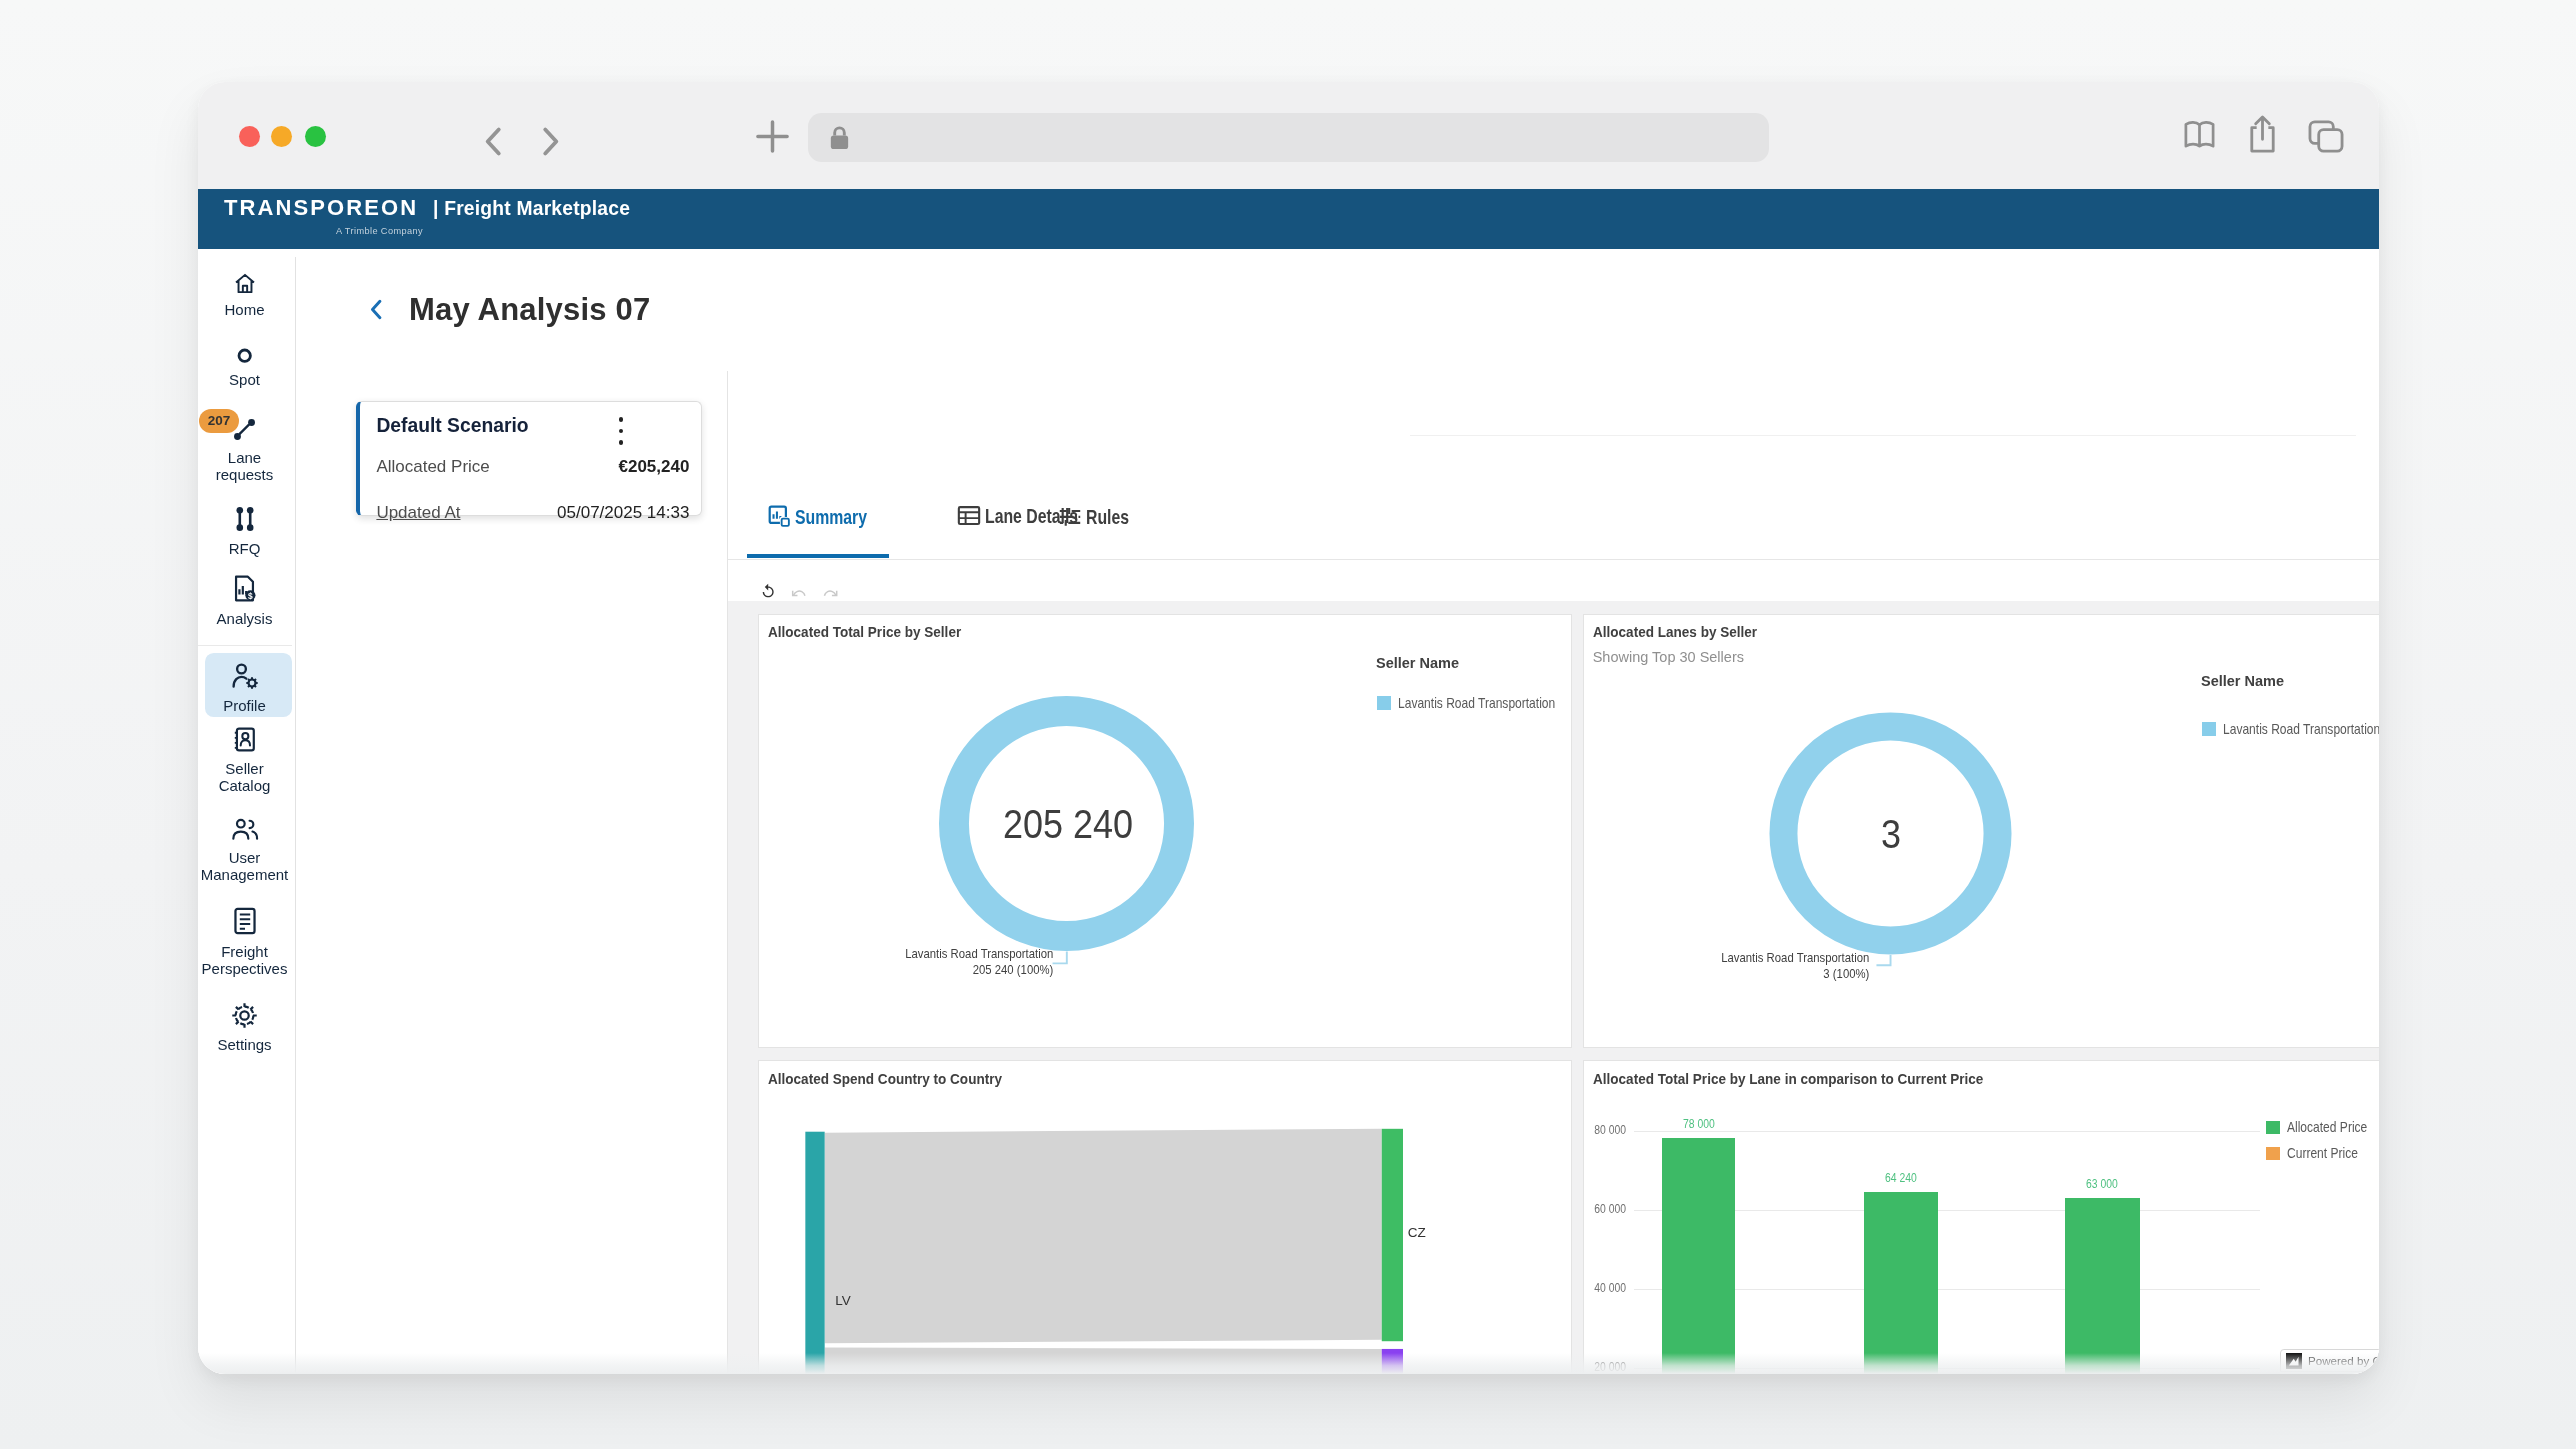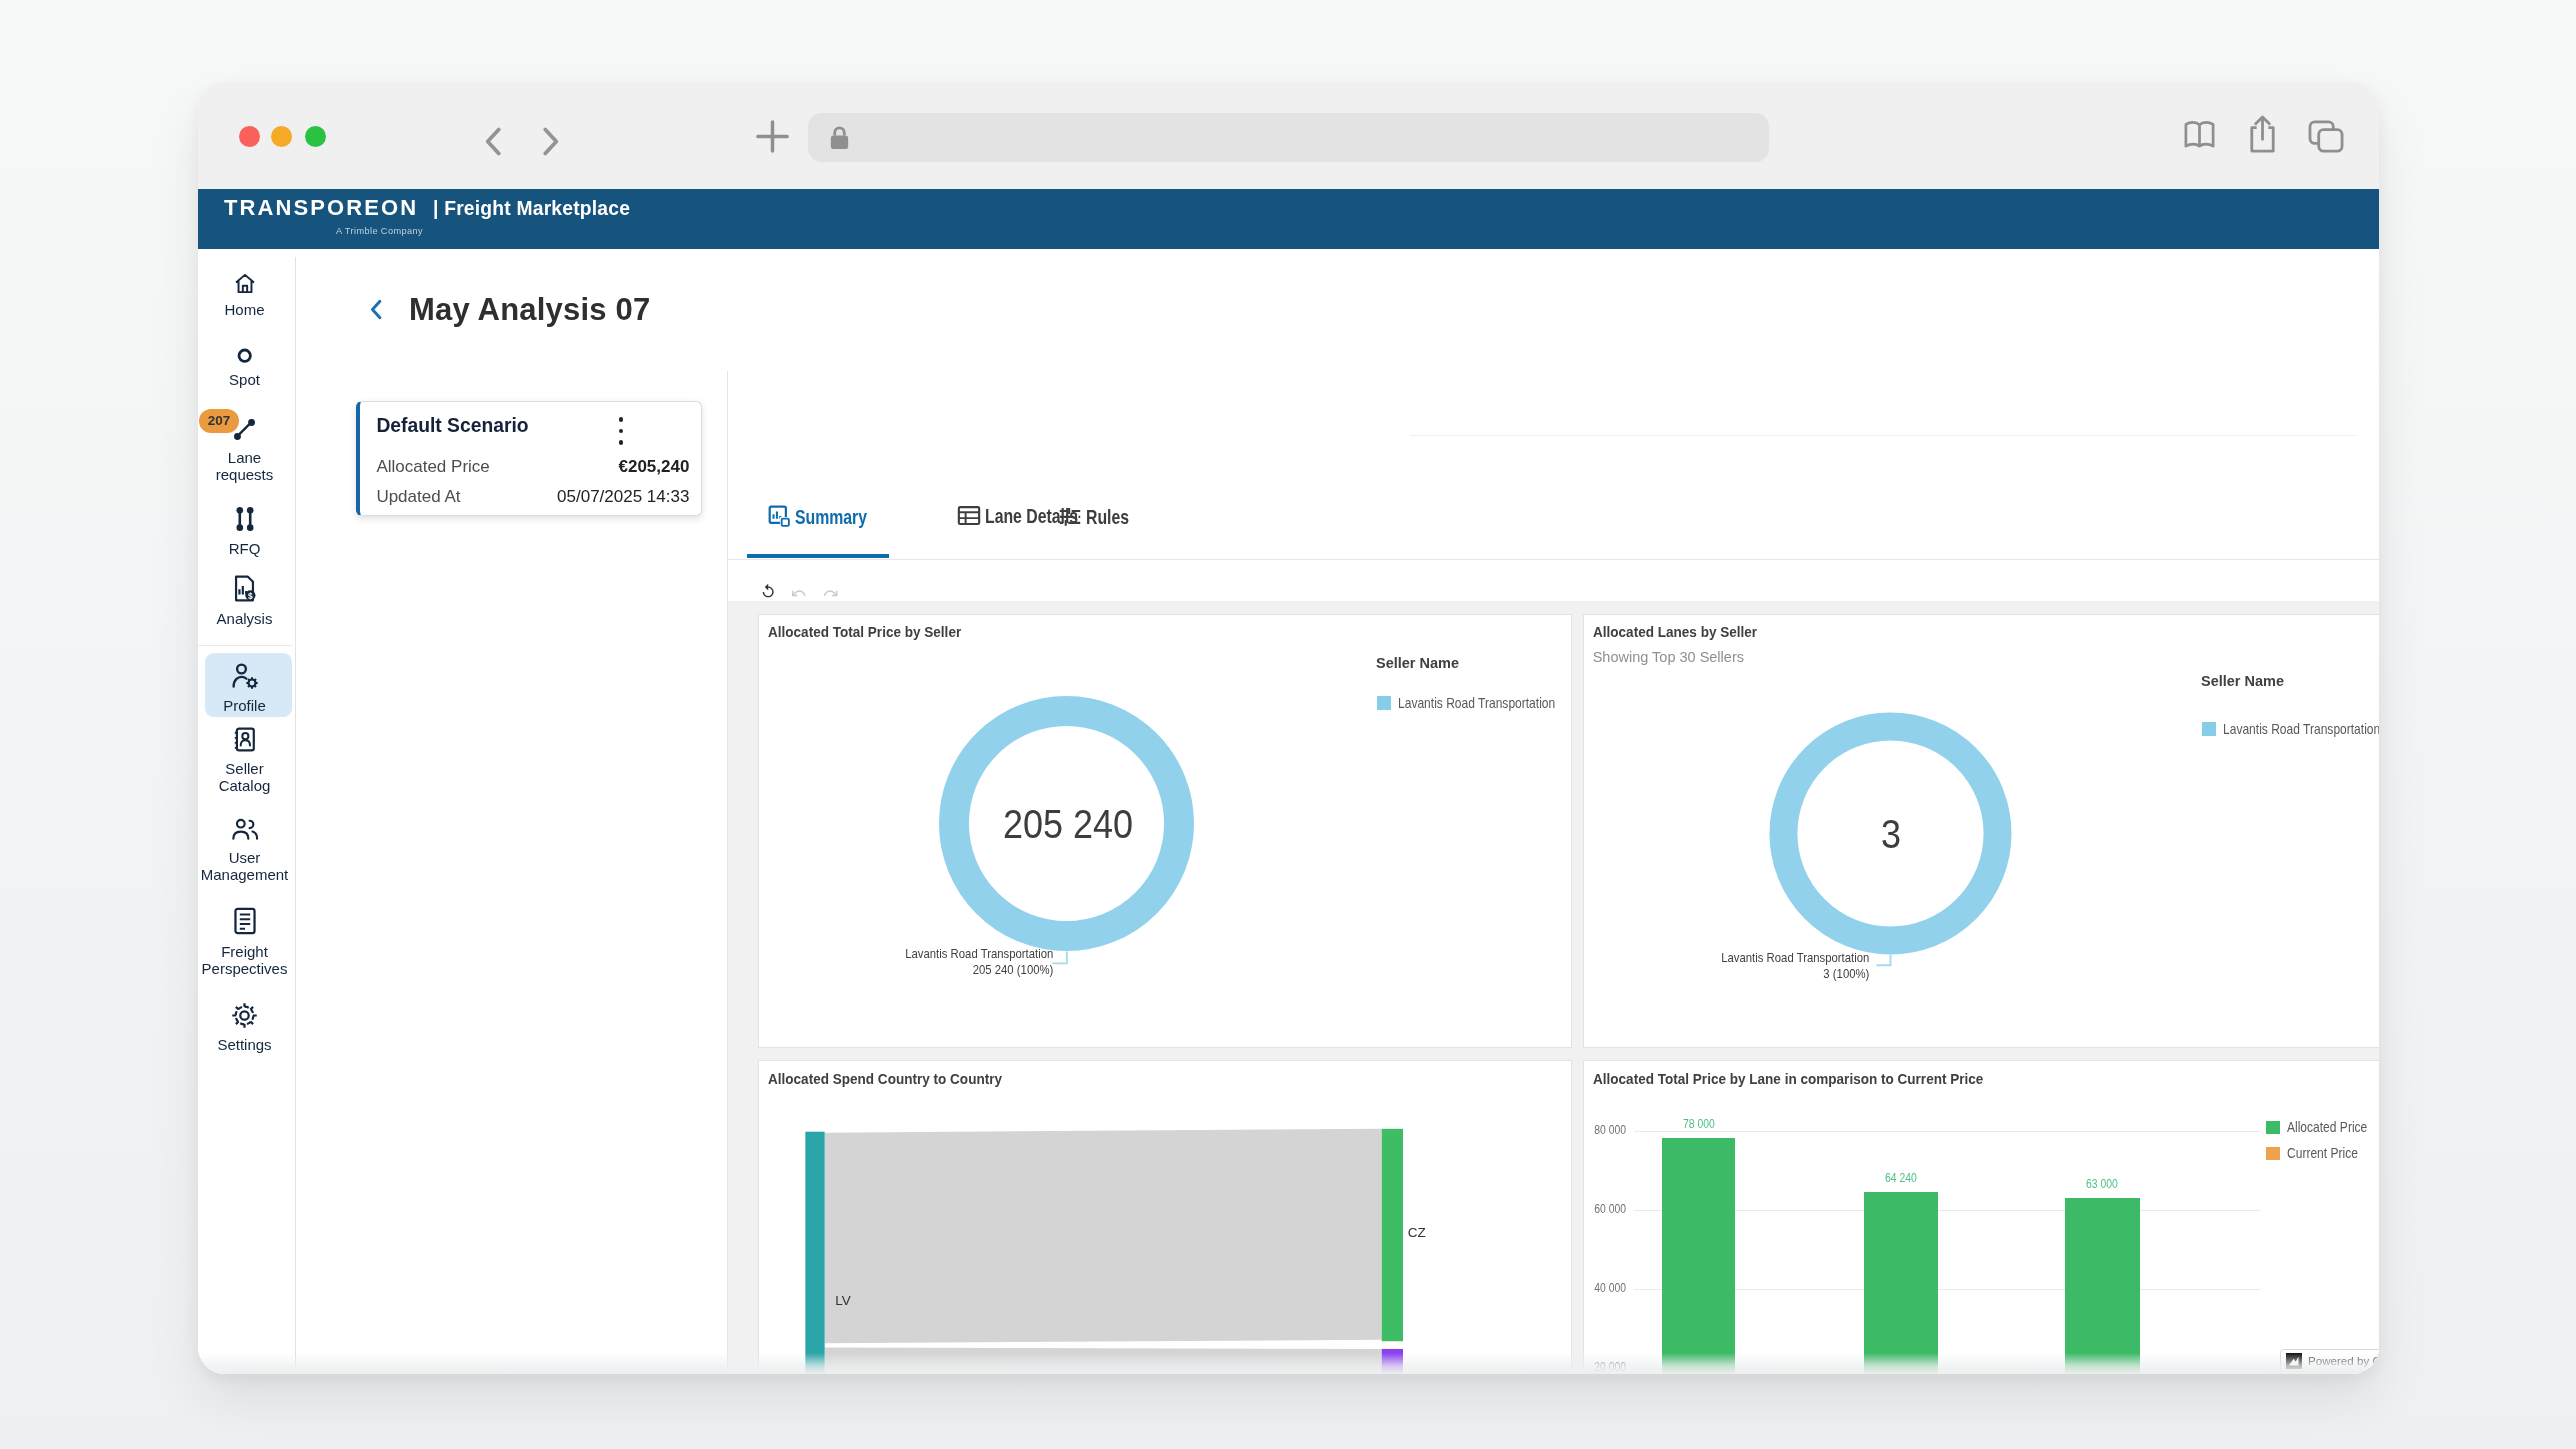--- a/index.html
+++ b/index.html
@@ -205,21 +205,21 @@
     </div>
     <div class="pagetitle">May Analysis 07</div>
     <div class="card">
       <div class="cardtitle">Default Scenario</div>
       <div class="kebab">
           <i></i>
           <i></i>
           <i></i>
         </div>
       <div class="cardrow" style="top:55px;">Allocated Price<span class="v" style="font-weight:bold;">€205,240</span></div>
-      <div class="cardrow" style="top:85px;">Updated At<span class="v">05/07/2025 14:33</span></div>
+      <div class="cardrow" style="top:101px;text-decoration:underline;">Updated At<span class="v">05/07/2025 14:33</span></div>
     </div>
     <div class="divider"></div>
     <div class="faintline"></div>
     <div class="tabstrip">
       <div class="tab active" style="left:40px;">
         <svg width="23" height="23" viewBox="0 0 27 27">
             <rect x="2" y="2" width="19" height="19" rx="2" stroke="#0e6cad" stroke-width="2.6" fill="none"></rect>
             <path d="M6.5 16 V11 M10.5 16 V7.5 M14.5 16 V13" stroke="#0e6cad" stroke-width="2.4"></path>
             <rect x="14" y="14" width="11" height="11" rx="1.5" fill="#fff"></rect>
             <rect x="16" y="16" width="8.5" height="8.5" rx="1.5" stroke="#0e6cad" stroke-width="2.2" fill="none"></rect>

